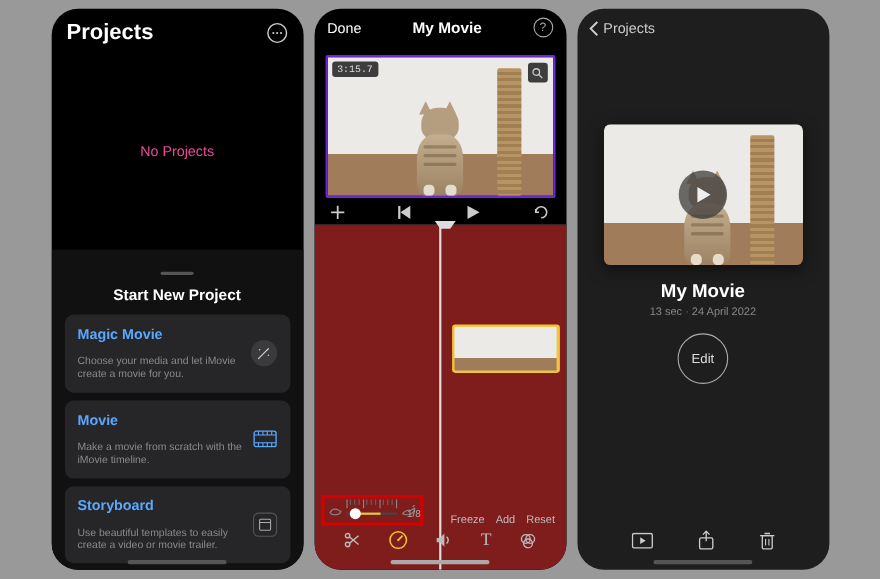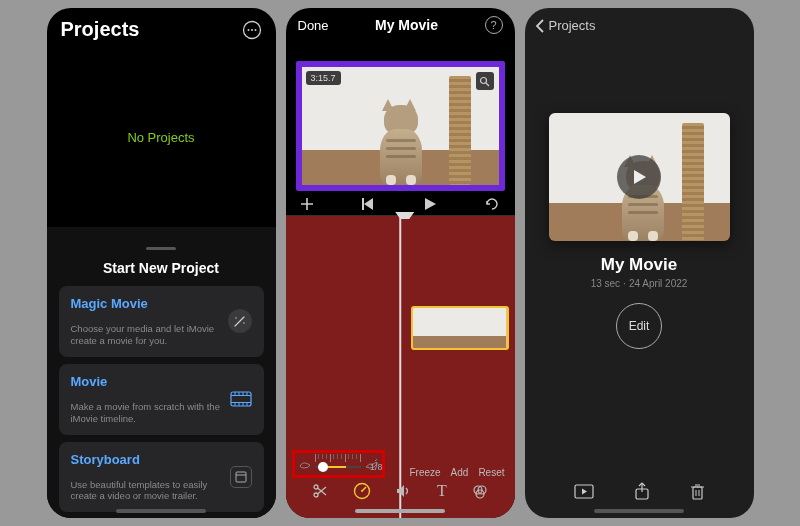--- a/index.html
+++ b/index.html
@@ -7,37 +7,37 @@
   .stage { display: flex; gap: 10px; padding: 8px; justify-content: center; align-items: flex-start; }
   .phone { width: 229px; height: 510px; background: #000; border-radius: 24px; position: relative; overflow: hidden; display: flex; flex-direction: column; }
   .phone.gray { background: #1e1e1e; }
   .home-indicator { position: absolute; bottom: 5px; left: 50%; transform: translateX(-50%); width: 90px; height: 4px; background: #555; border-radius: 3px; }
   .home-indicator.light { background: #aaa; }
 
   
   .s1-top { display: flex; align-items: center; justify-content: space-between; padding: 10px 14px 6px; }
   .s1-title { font-size: 20px; font-weight: 700; }
   .icon-btn { color: #ccc; display: inline-flex; align-items: center; justify-content: center; }
-  .s1-empty { flex: 0 0 180px; display: flex; align-items: center; justify-content: center; color: #84cc16; font-size: 13px; }
+  .s1-empty { flex: 0 0 180px; display: flex; align-items: center; justify-content: center; color: #ec4899; font-size: 13px; }
   .grabber { width: 30px; height: 3px; background: #555; border-radius: 2px; margin: 0 auto 10px; }
   .s1-bottom { background: #111; border-top-left-radius: 0; padding: 20px 0 40px; }
   .s1-section-title { text-align: center; font-size: 14px; font-weight: 600; margin-bottom: 10px; }
   .opt-card { background: #262628; border-radius: 8px; margin: 7px 12px; padding: 10px 42px 10px 12px; position: relative; }
   .opt-title { color: #5aa9ff; font-size: 13px; font-weight: 600; }
   .opt-desc { color: #8a8a8f; font-size: 9.5px; line-height: 1.25; margin-top: 12px; }
   .opt-icon { position: absolute; right: 12px; top: 50%; transform: translateY(-50%); color: #8a8a8f; }
   .opt-icon .pill { width: 22px; height: 22px; border: 1px solid #555; border-radius: 5px; display:flex; align-items:center; justify-content:center; font-size:12px; }
   .opt-icon .circ { width: 24px; height: 24px; background:#3a3a3c; border-radius:50%; display:flex; align-items:center; justify-content:center; }
   .movie-svg { color: #5aa9ff; }
 
   
   .s2-top { display: flex; align-items: center; justify-content: space-between; padding: 8px 12px; font-size: 13px; }
   .s2-title { font-weight: 600; font-size: 14px; }
   .q-circle { width: 18px; height: 18px; border: 1.2px solid #aaa; border-radius: 50%; display:flex; align-items:center; justify-content:center; font-size:11px; color:#aaa;}
-  .preview { margin: 19px 10px 0; height: 130px; position: relative; border: 6px solid #6d28d9; border-radius: 2px; overflow: hidden; }
+  .preview { margin: 8px 10px 0; height: 130px; position: relative; border: 2px solid #6d28d9; border-radius: 2px; overflow: hidden; font-family: Liberation Mono, monospace; }
   .badge { position: absolute; top: 4px; left: 4px; background: rgba(30,30,30,.85); color:#ddd; font-size:9px; padding: 2px 5px; border-radius: 3px; }
   .mag { position:absolute; top:5px; right:5px; width:18px; height:18px; background:rgba(30,30,30,.85); border-radius:3px; display:flex;align-items:center;justify-content:center; color:#ccc; }
   .transport { display:flex; align-items:center; justify-content:space-between; padding: 6px 14px 4px; color:#ddd; font-size:14px;}
   .timeline { flex:1; background:#7f1d1d; position:relative; border-top:1px solid #333;}
   .playhead { position:absolute; top:0; bottom:0; left:50%; width:1.5px; background:#ddd; transform:translateX(-50%); }
   .playhead::before { content:""; position:absolute; top:-4px; left:-4px; width:9px; height:9px; border-left:5px solid transparent; border-right:5px solid transparent; border-top:7px solid #ddd;}
   .clip-row { position:absolute; top: 90px; left: 55%; right:6px; height: 44px; border:2px solid #f4c430; background:#e8c470; border-radius:3px; display:flex; overflow:hidden;}
   .clip-thumb { flex:1; }
   .clip-row::before{content:"T"; position:absolute; top:-12px; left:0; font-size:9px; background:#ddd; color:#333; width:12px; height:11px; text-align:center; line-height:11px; border-radius:1px;}
   .speed-area { position:absolute; left:6px; right:130px; bottom: 40px; height: 28px; border: 3px solid #d40000; display:flex; align-items:center; padding: 0 4px; gap:4px;}

